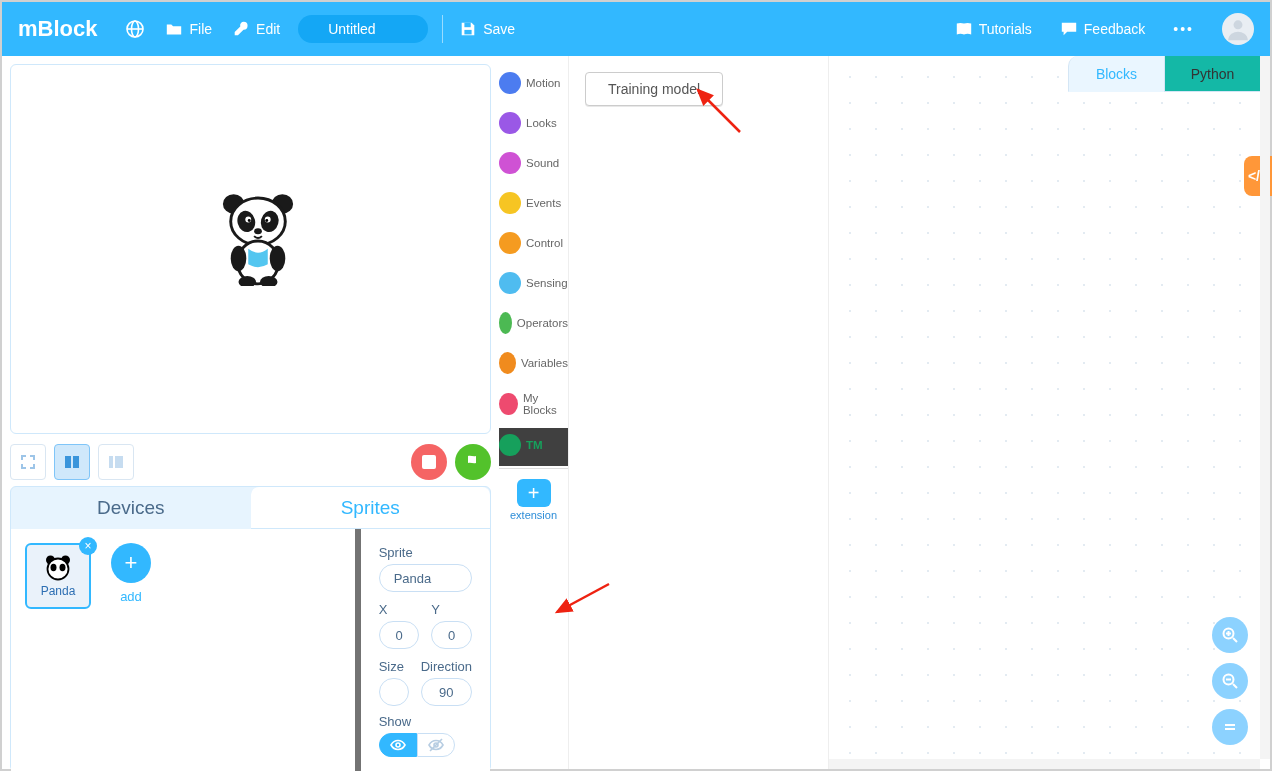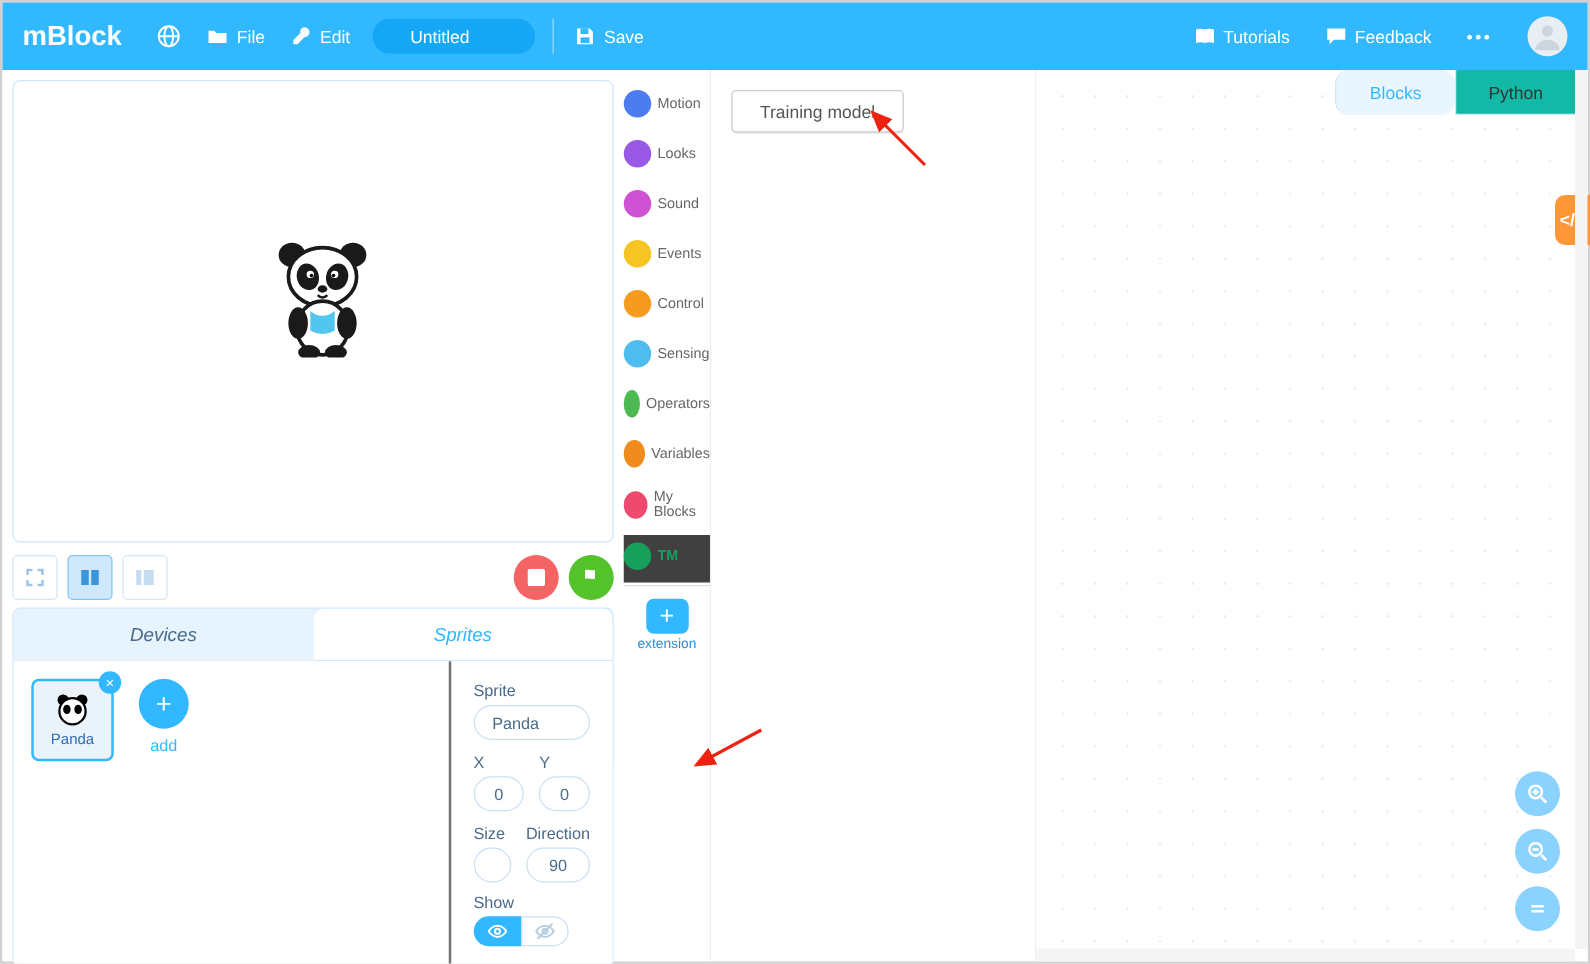--- a/index.html
+++ b/index.html
@@ -20,30 +20,30 @@
 .stage-controls { display: flex; align-items: center; gap: 8px; padding: 10px 0 6px; }
 .ctrl-sq { width: 36px; height: 36px; border: 1px solid #d9e6f2; border-radius: 4px; display: flex; align-items: center; justify-content: center; color: #7aa7d6; cursor: pointer; }
 .ctrl-sq.active { background: #cfe8fb; border-color: #7fc5f8; color:#2d8dd8;}
 .stage-controls .spacer { flex: 1; }
 .round-btn { width: 36px; height: 36px; border-radius: 50%; display: flex; align-items: center; justify-content: center; cursor: pointer; color: #fff; }
 .round-stop { background: #f56464; }
 .round-flag { background: #53c22b; }
 
 .asset-panel { flex: 1; border: 1px solid #cfe8fb; border-radius: 6px; background: #e7f4fe; display: flex; flex-direction: column; }
 .tabs-row { display: flex; height: 42px; }
-.tab { flex: 1; display: flex; align-items: center; justify-content: center; font-size: 15px; color: #4a6a8a; cursor: pointer; font-style: italic; }
+.tab { flex: 1; display: flex; align-items: center; justify-content: center; font-size: 19px; color: #4a6a8a; cursor: pointer; }
 .tab.active { background: #fff; color: #32b8ff; border-top-left-radius: 8px; border-top-right-radius: 8px; box-shadow: 0 -1px 0 #cfe8fb inset; }
 .asset-body { flex: 1; background: #fff; display: flex; }
 .sprites-col { width: 320px; padding: 14px; display: flex; gap: 14px; align-items: flex-start; }
 .sprite-card { width: 66px; height: 66px; border: 2px solid #32b8ff; background:#eaf2fa; border-radius: 6px; position: relative; display: flex; flex-direction: column; align-items: center; justify-content: center; font-size: 12px; color: #2d6fb3; }
 .sprite-card .x-badge { position: absolute; top: -8px; right: -8px; width: 18px; height: 18px; border-radius: 50%; background: #32b8ff; color:#fff; font-size: 12px; display: flex; align-items:center; justify-content:center;}
 .add-card { width: 52px; display:flex; flex-direction:column; align-items:center; gap:6px; font-size:13px; color:#32b8ff; }
 .add-plus { width: 40px; height: 40px; border-radius:50%; background:#32b8ff; color:#fff; font-size:22px; display:flex; align-items:center; justify-content:center; }
 
-.props-col { flex: 1; border-left: 2px solid #737373; padding: 14px 18px; font-size: 14px; color: #4a6a8a; margin-left: 30px; }
+.props-col { flex: 1; border-left: 6px solid #737373; padding: 14px 18px; font-size: 14px; color: #4a6a8a; margin-left: 30px; }
 .props-col label { display: block; font-size: 13px; margin:2px 0 4px;}
 .field-row { display: flex; gap: 12px; margin-bottom: 8px; }
 .field-row > div { flex: 1; }
 .pill-input { width: 100%; height: 28px; border: 1px solid #c9dff4; border-radius: 14px; padding: 0 14px; font-size: 13px; color: #4a6a8a; text-align:center; }
 .pill-input.left { text-align:left; }
 .toggle-row { display:flex; gap:0; }
 .toggle { width:38px; height:24px; border:1px solid #c9dff4; display:flex; align-items:center; justify-content:center; color:#9fb8d4; }
 .toggle.on { background:#32b8ff; color:#fff; border-color:#32b8ff; border-top-left-radius:12px; border-bottom-left-radius:12px;}
 .toggle.off { border-top-right-radius:12px; border-bottom-right-radius:12px;}
 
@@ -59,21 +59,21 @@
 .block-pill { border:1px solid #ccc; background:#fff; border-radius:4px; padding: 8px 22px; font-size:14px; color:#555; cursor:pointer; display:inline-block; box-shadow: 0 1px 0 #e8e8e8;}
 
 .workspace { flex: 1; position: relative; background: #fff; background-image: radial-gradient(#e3ebf2 1px, transparent 1px); background-size: 26px 26px; background-position: 8px 8px; }
 .ws-scroll-v { position:absolute; top:0; right:0; width:10px; bottom:10px; background:#f4f4f4;}
 .ws-scroll-h { position:absolute; left:0; right:10px; bottom:0; height:10px; background:#f4f4f4;}
 .ws-ctrls { position:absolute; right:22px; bottom:24px; display:flex; flex-direction:column; gap:10px;}
 .ws-ctrl { width:36px; height:36px; border-radius:50%; background:#8cd2ff; color:#fff; display:flex; align-items:center; justify-content:center; font-size:16px;}
 .code-tab-toggle { position:absolute; right:-2px; top:100px; width:28px; height:40px; background:#ff9739; border-top-left-radius:8px; border-bottom-left-radius:8px; display:flex; align-items:center; justify-content:center; color:#fff; font-size:14px; font-weight:bold;}
 .view-tabs { position:absolute; top:0; right:10px; display:flex; height:36px; background:#fff;}
 .view-tab { width:96px; display:flex; align-items:center; justify-content:center; font-size:14px; color:#333; cursor:pointer; border-bottom:1px solid #d4e6f5; border-left:1px solid #d4e6f5; background:#14b8a6;}
-.view-tab.active { color:#32b8ff; background:#eaf6ff; border-bottom-color:transparent; border-top-left-radius:10px;border-radius:11px;}
+.view-tab.active { color:#32b8ff; background:#eaf6ff; border-bottom-color:transparent; border-top-left-radius:10px;}
 
 .arrow { position:absolute; pointer-events:none; }
 
 .panda-glyph { width: 78px; height: 94px; position:relative; }
 </style>
 </head>
 <body>
 
 <div class="app-frame">
 

